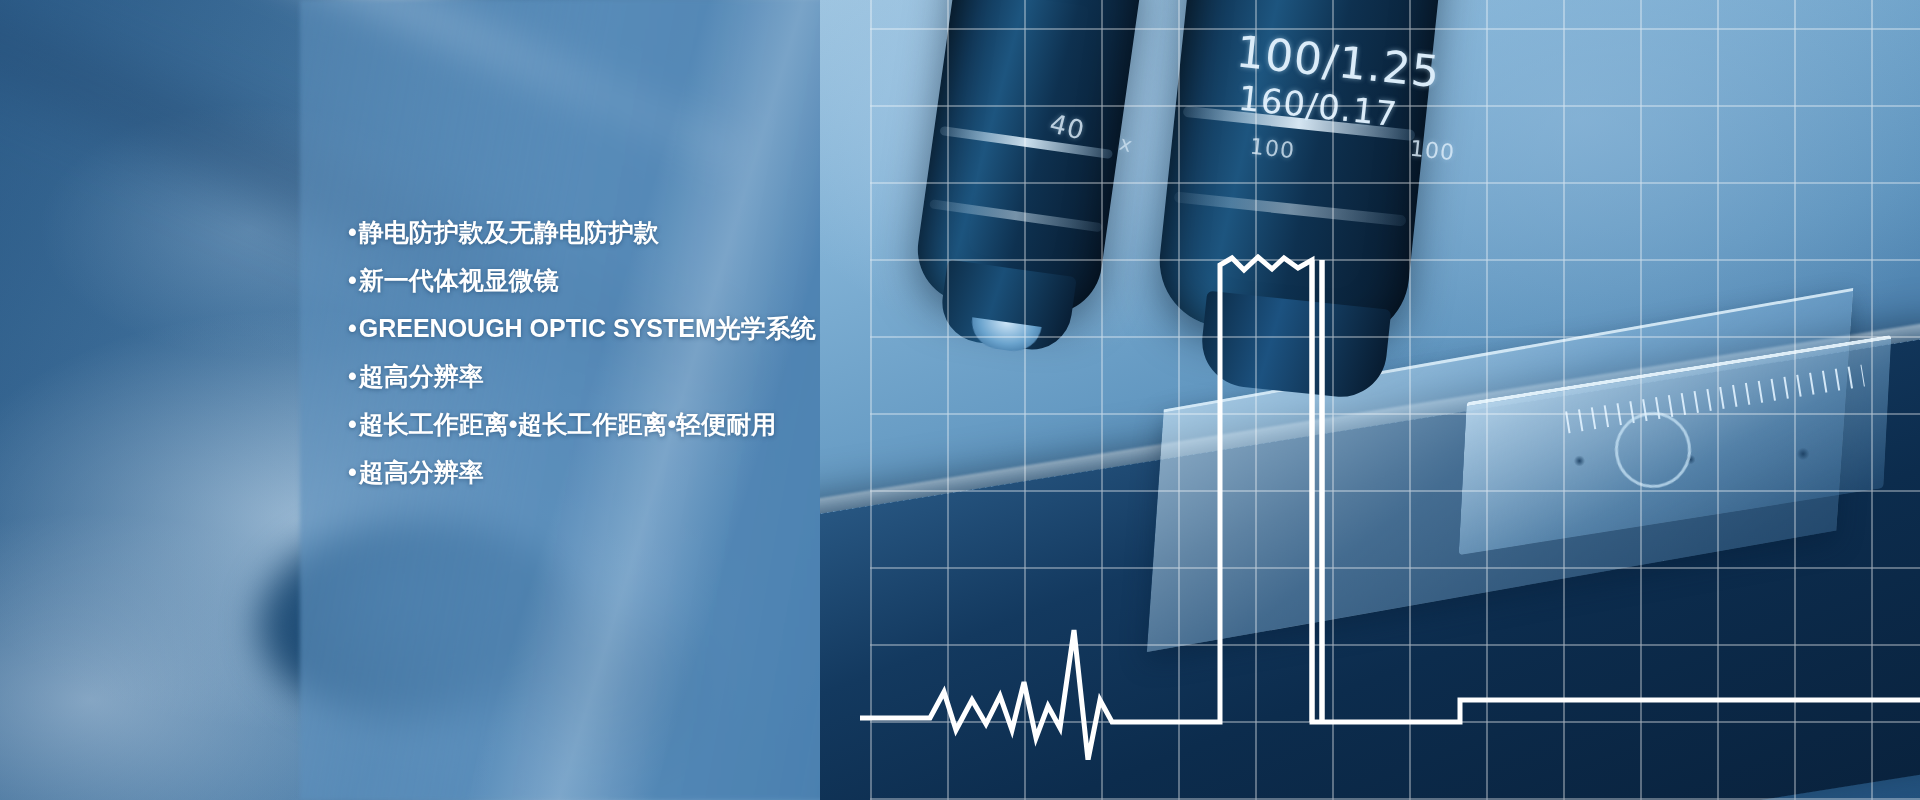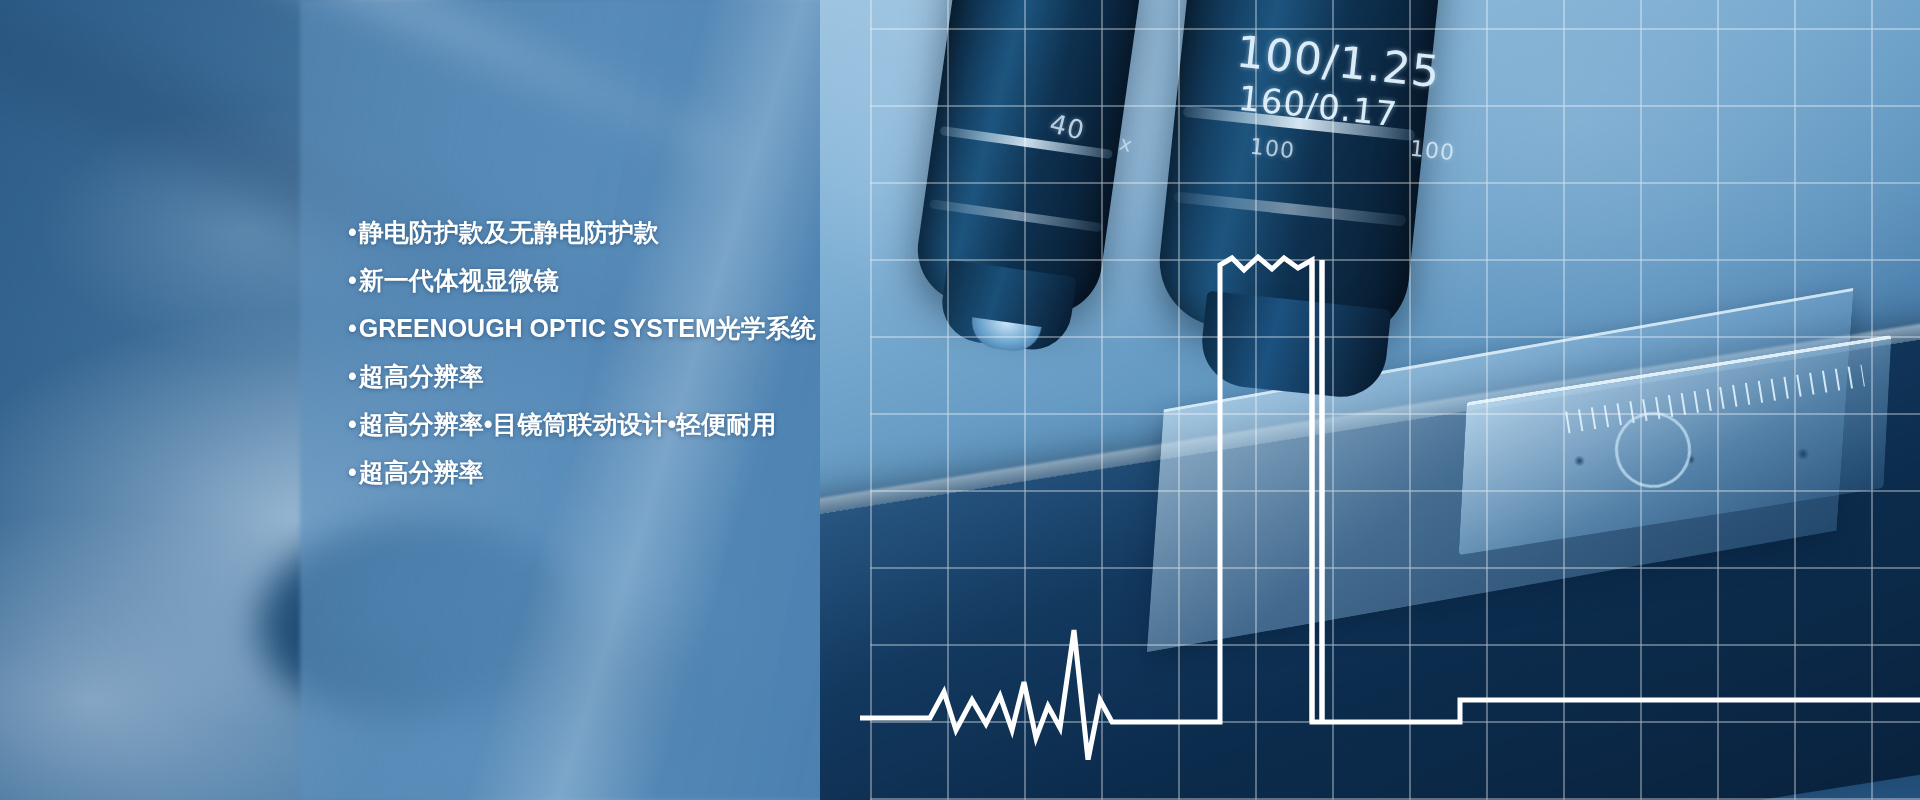--- a/index.html
+++ b/index.html
@@ -307,18 +307,18 @@
       <path d="M 462 30 L 462 492"></path>
     </g>
   </svg>
 
   <div class="content">
     <ul class="bullets">
       <li><span class="bull">•</span><span>静电防护款及无静电防护款</span></li>
       <li><span class="bull">•</span><span>新一代体视显微镜</span></li>
       <li><span class="bull">•</span><span>GREENOUGH OPTIC SYSTEM光学系统</span></li>
       <li><span class="bull">•</span><span>超高分辨率</span></li>
-      <li><span class="bull">•</span><span>超高分辨率•目镜筒联动设计•轻便耐用</span></li>
+      <li><span class="bull">•</span><span>超长工作距离•超长工作距离•轻便耐用</span></li>
       <li><span class="bull">•</span><span>超高分辨率</span></li>
     </ul>
   </div>
 
 </div>
 
 </body></html>

